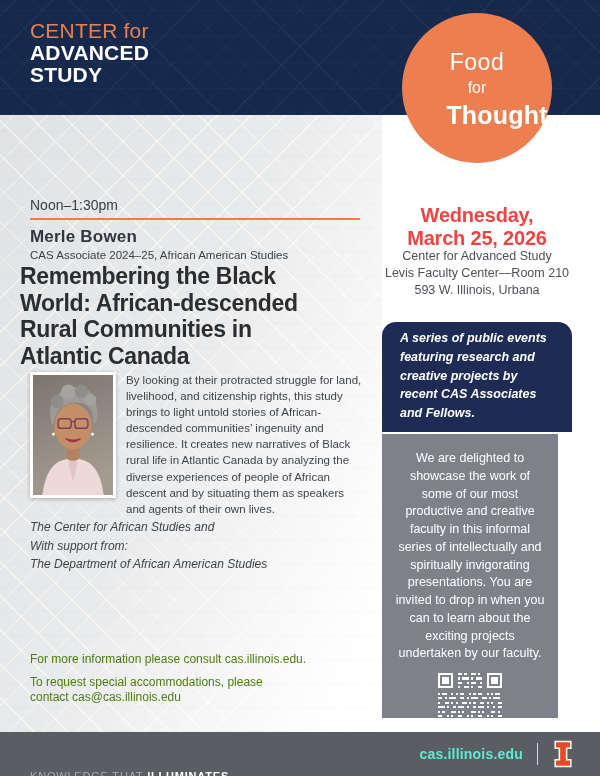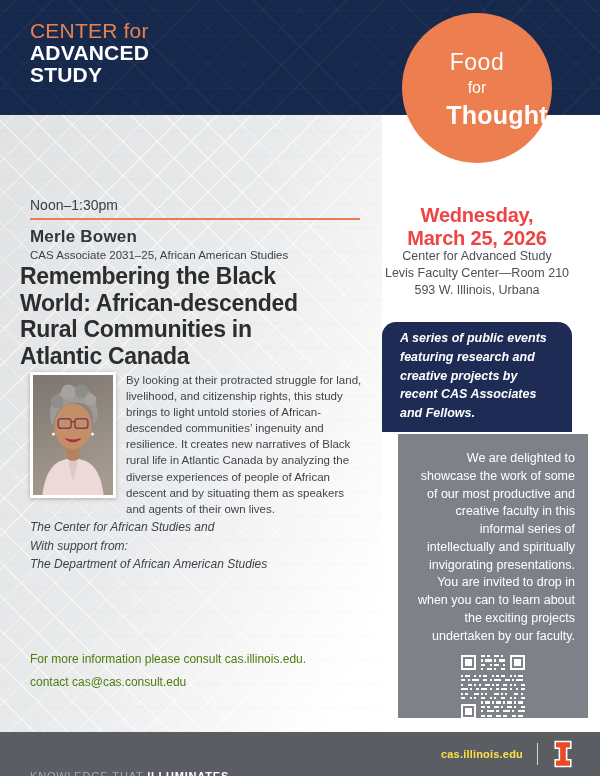--- a/index.html
+++ b/index.html
@@ -66,36 +66,36 @@
   .date-block .d { font-size: 20px; font-weight: 700; line-height: 1.15; letter-spacing: -0.2px; }
   .venue { position: absolute; left: 377px; top: 248px; width: 200px; text-align: center; font-size: 12.5px; color: #4b5058; line-height: 1.36; }
   .series-box {
     position: absolute; left: 382px; top: 322px; width: 190px; height: 110px;
     background: #1d2b55; border-radius: 14px 14px 0 0;
     display: flex; align-items: center; justify-content: center;
     padding: 10px 18px 12px;
   }
   .series-box p { color: #ffffff; font-size: 12.5px; font-weight: 700; font-style: italic; text-align: left; line-height: 1.5; }
   .welcome-box {
-    position: absolute; left: 398px; top: 434px; width: 190px; height: 284px;
-    background: #7e8288; padding: 16px 13px 0; text-align: right;
+    position: absolute; left: 382px; top: 434px; width: 176px; height: 284px;
+    background: #7e8288; padding: 16px 13px 0; text-align: center;
   }
   .welcome-box p { color: #ffffff; font-size: 12.5px; line-height: 1.42; }
   .qr { margin: 10px auto 0; width: 64px; height: 64px; }
   .qr svg { display: block; width: 100%; height: 100%; }
   
   .footer {
     position: absolute; left: 0; bottom: 0; width: 600px; height: 44px;
     background: #5a5e63; display: flex; align-items: center; justify-content: space-between;
     padding: 0 26px 0 30px;
   }
   .tagline { font-size: 11px; letter-spacing: 0.8px; color: #a9adb2; margin-top: 44px; }
   .tagline b { color: #ffffff; font-weight: 700; }
   .footer-right { display: flex; align-items: center; }
-  .footer-url { color: #fde047; font-size: 11px; font-weight: 700; letter-spacing: 0.2px; }
+  .footer-url { color: #5eead4; font-size: 14px; font-weight: 700; letter-spacing: 0.2px; }
   .footer-div { width: 1px; height: 22px; background: rgba(255,255,255,0.75); margin: 0 14px; }
   .block-i svg { display: block; }
 </style>
 </head>
 <body>
 
 <div class="page">
 
   <div class="header">
     <div class="logo">
@@ -109,21 +109,21 @@
     <div class="b1">Food</div>
     <div class="b2">for</div>
     <div class="b3">Thought</div>
   </div>
 
   <div class="left-panel"></div>
 
   <div class="time">Noon–1:30pm</div>
   <div class="rule"></div>
   <div class="speaker">Merle Bowen</div>
-  <div class="role">CAS Associate 2031–25, African American Studies</div>
+  <div class="role">CAS Associate 2024–25, African American Studies</div>
   <h1 class="talk-title">Remembering the Black World: African-descended Rural Communities in Atlantic Canada</h1>
 
   <div class="bio-row">
     <div class="portrait">
       <svg viewBox="0 0 86 126" preserveAspectRatio="none">
         <defs>
           <linearGradient id="pbg" x1="0" y1="0" x2="0.3" y2="1">
             <stop offset="0" stop-color="#7c756e"></stop>
             <stop offset="1" stop-color="#a49a90"></stop>
           </linearGradient>
@@ -157,21 +157,22 @@
   </div>
 
   <div class="support">
     <div>The Center for African Studies and</div>
     <div>With support from:</div>
     <div>The Department of African American Studies</div>
   </div>
 
   <div class="info">
     <div class="i1">For more information please consult cas.illinois.edu.</div>
-    <div>contact cas@cas.consult.edu</div>
+    <div>To request special accommodations, please</div>
+    <div>contact cas@cas.illinois.edu</div>
   </div>
 
   <div class="date-block">
     <div class="d">Wednesday,</div>
     <div class="d">March 25, 2026</div>
   </div>
 
   <div class="venue">
     <div>Center for Advanced Study</div>
     <div>Levis Faculty Center—Room 210</div>

